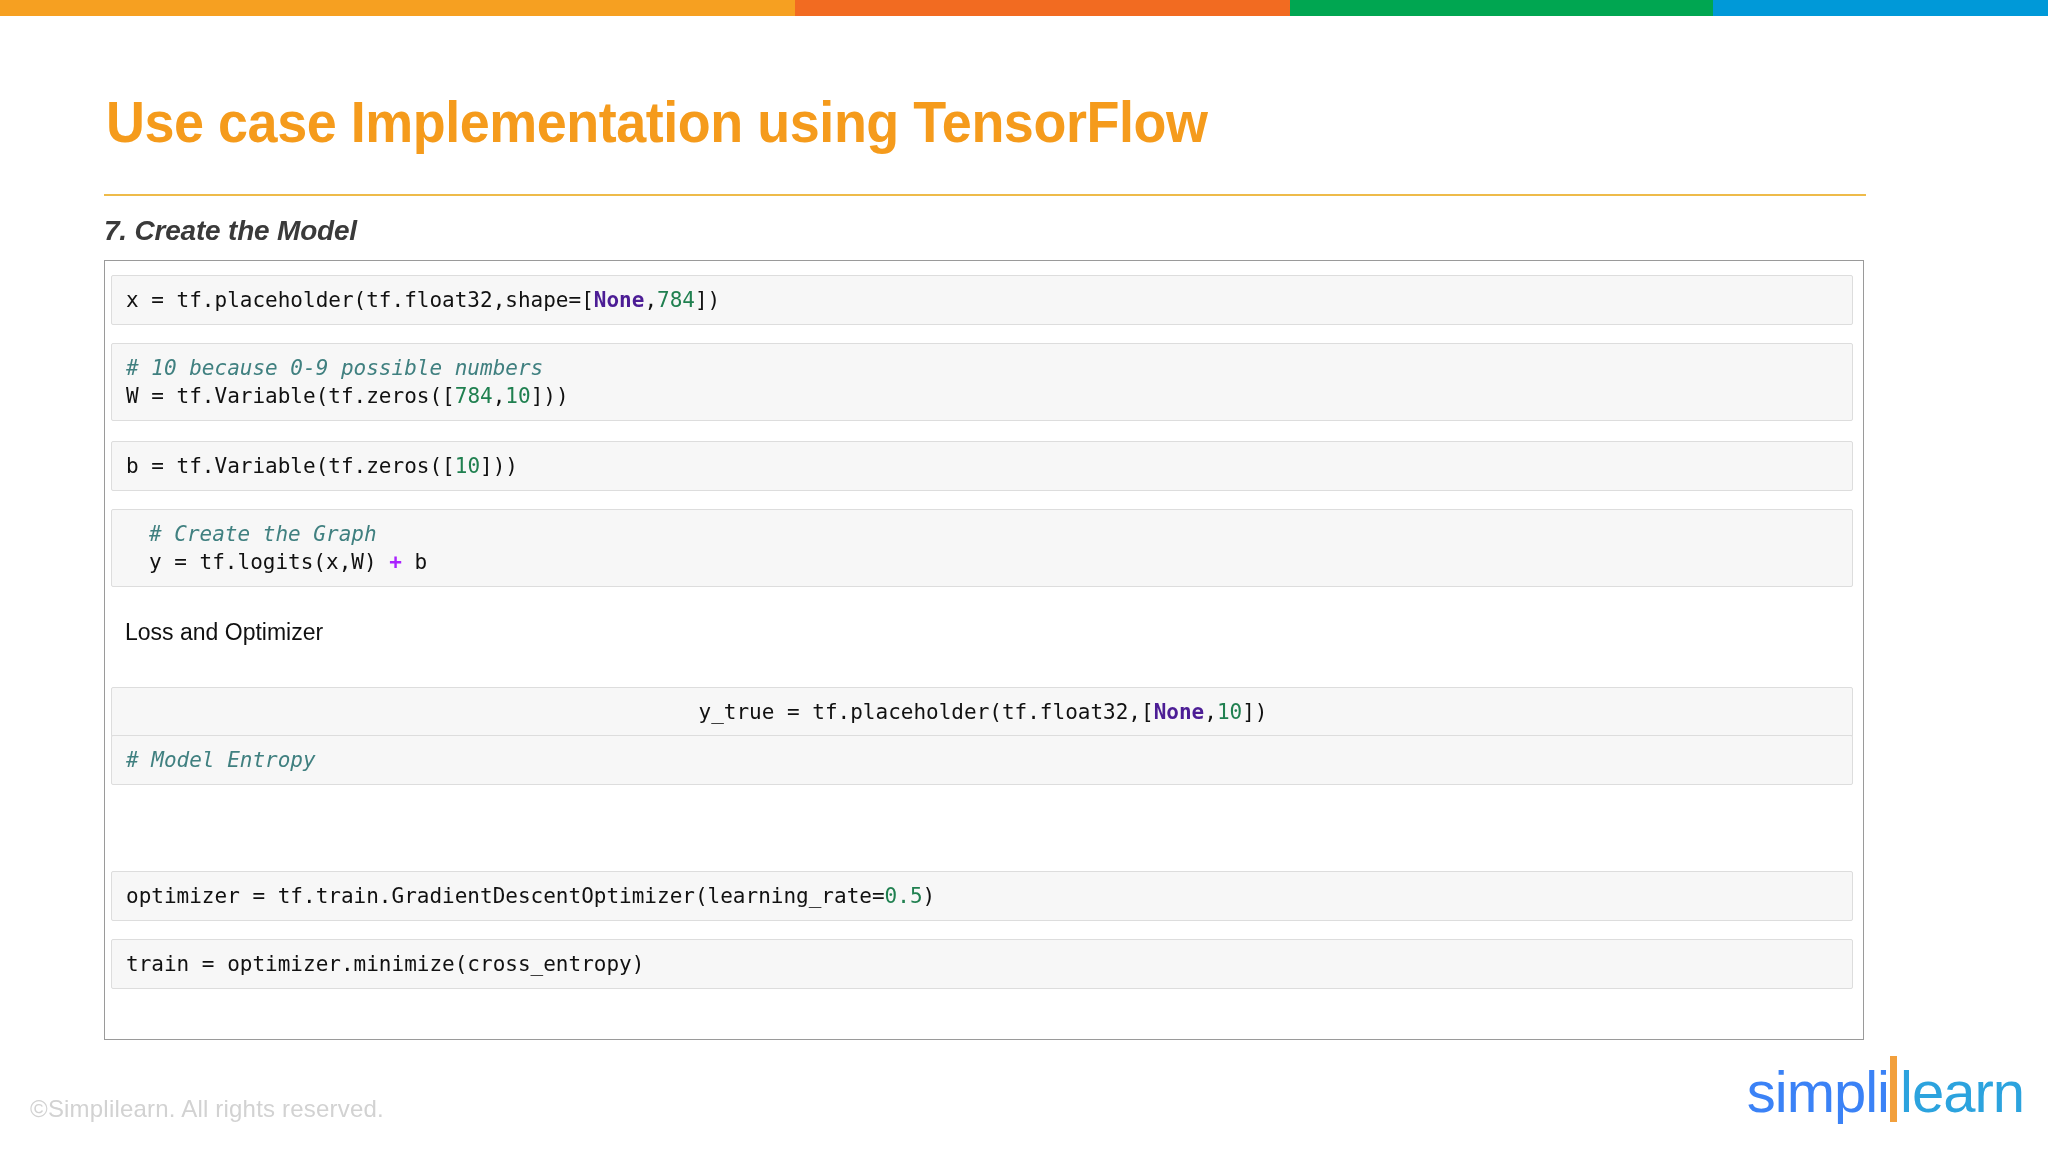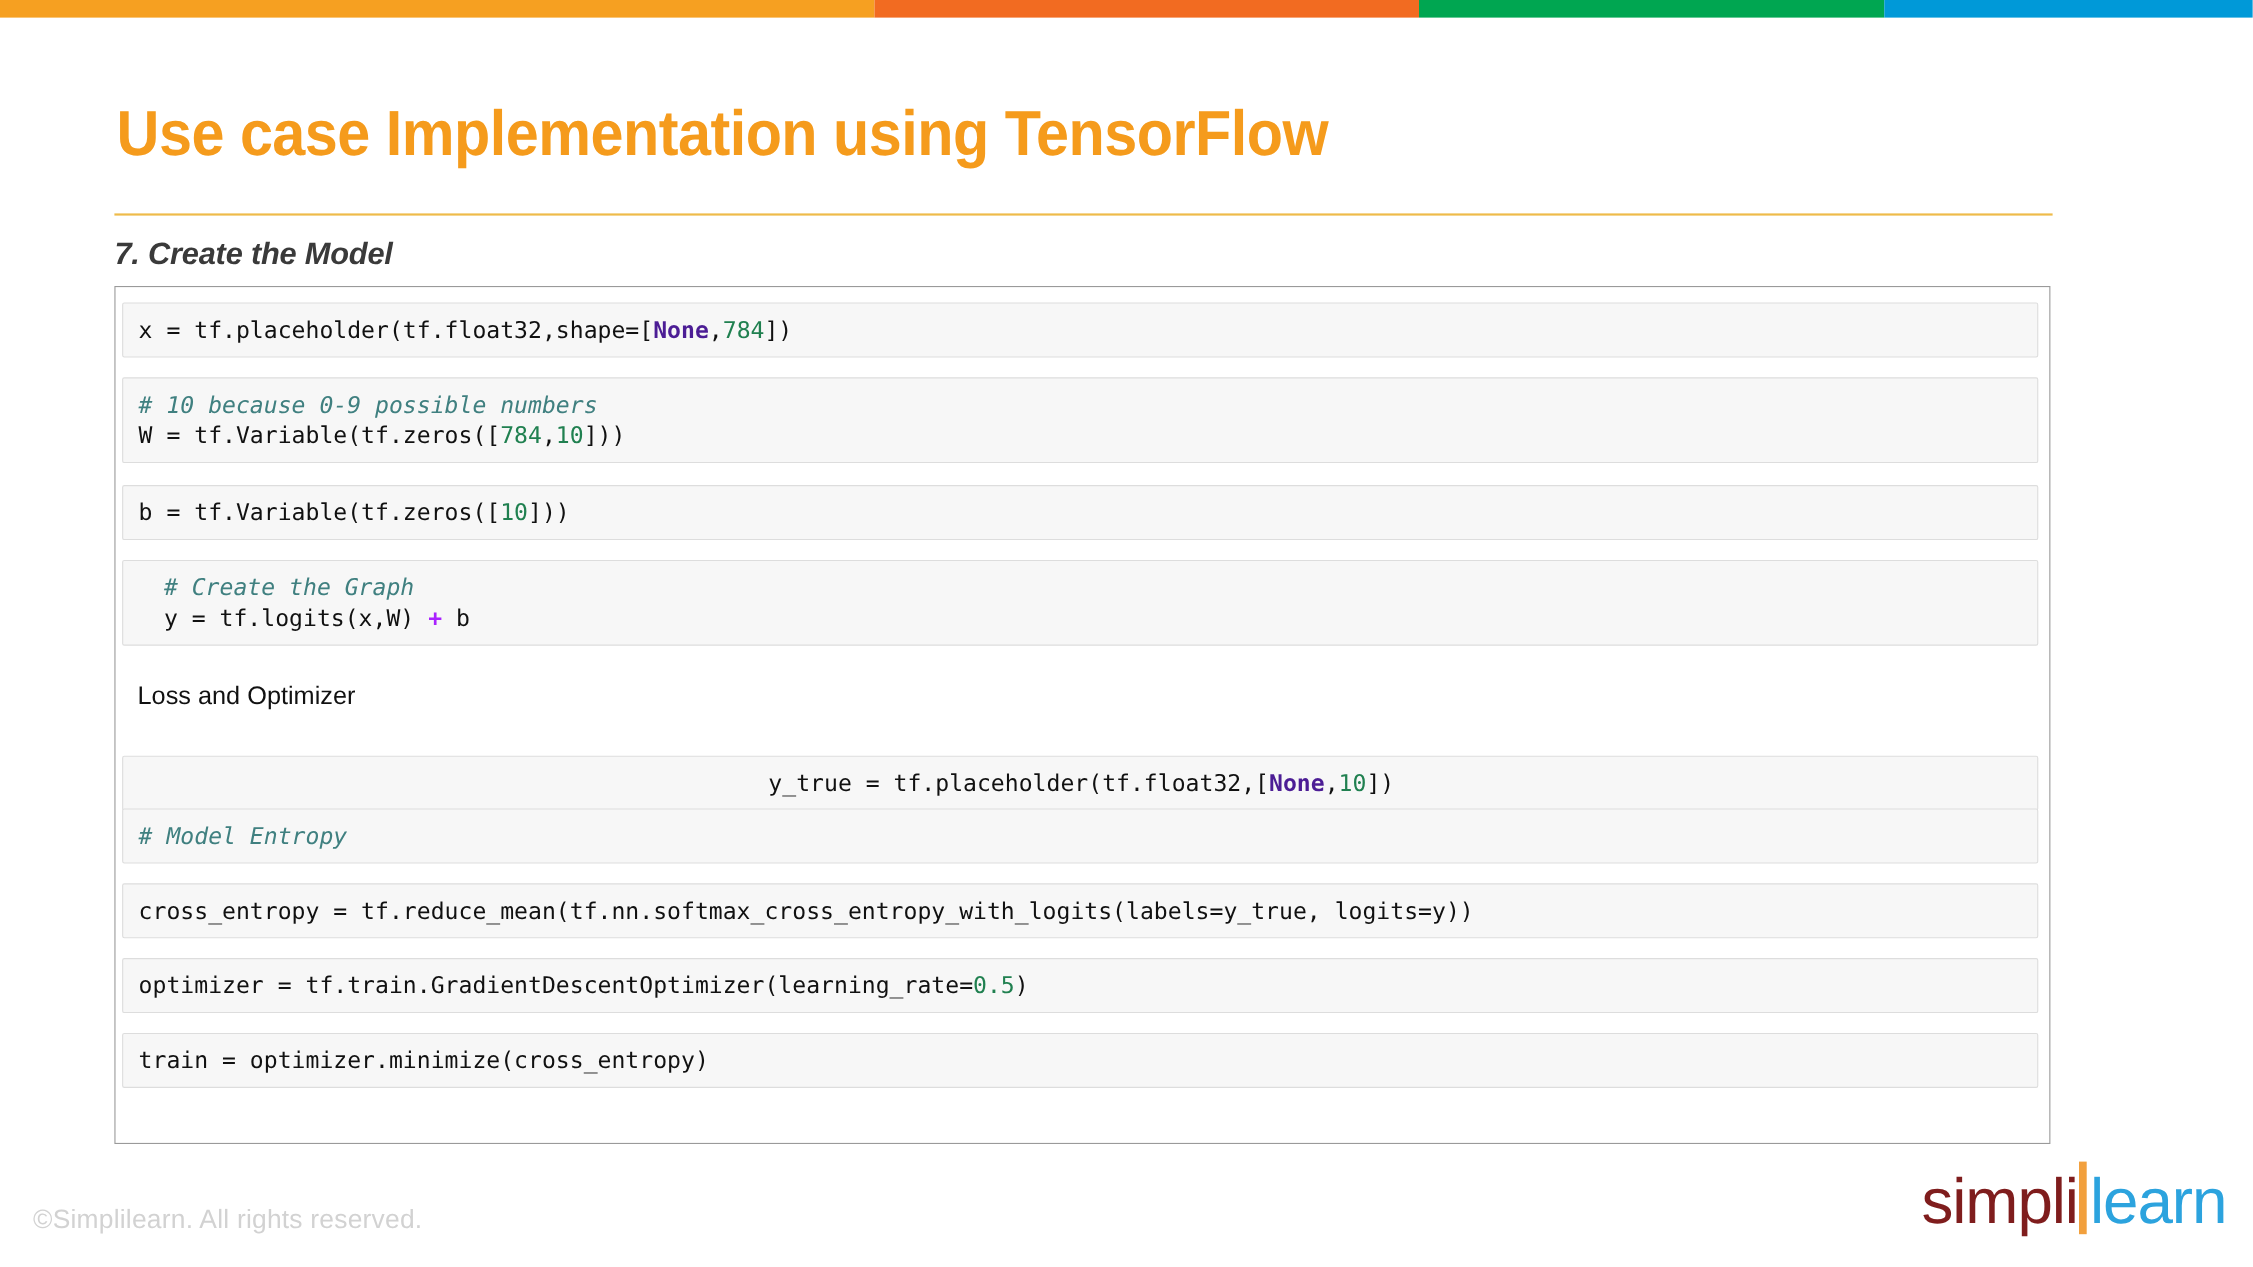--- a/index.html
+++ b/index.html
@@ -137,21 +137,21 @@
   #logo {
     position: absolute;
     right: 24px;
     top: 1046px;
     display: flex;
     align-items: baseline;
     font-size: 58px;
     letter-spacing: -1px;
     line-height: 1;
   }
-  #logo .logo-simpli { color: #7f1d1d; margin-left: 48px; }
+  #logo .logo-simpli { color: #3b82f6; margin-left: 48px; }
   #logo .logo-learn  { color: #2CA3DE; }
   #logo .logo-bar {
     display: inline-block;
     width: 7px;
     height: 66px;
     background: #F2A03D;
     margin: 0 3px 0 1px;
     position: relative;
     top: 10px;
   }
@@ -174,21 +174,20 @@
 
 <div id="notebook">
   <div class="cell-list" id="cell-list">
       <div class="code-cell" style="top: 14px;"><span class="code-line"><span class="tok-plain">x = tf.placeholder(tf.float32,shape=[</span><span class="tok-kw">None</span><span class="tok-plain">,</span><span class="tok-num">784</span><span class="tok-plain">])</span></span></div>
       <div class="code-cell" style="top: 82px;"><span class="code-line"><span class="tok-comment"># 10 because 0-9 possible numbers</span></span><span class="code-line"><span class="tok-plain">W = tf.Variable(tf.zeros([</span><span class="tok-num">784</span><span class="tok-plain">,</span><span class="tok-num">10</span><span class="tok-plain">]))</span></span></div>
       <div class="code-cell" style="top: 180px;"><span class="code-line"><span class="tok-plain">b = tf.Variable(tf.zeros([</span><span class="tok-num">10</span><span class="tok-plain">]))</span></span></div>
       <div class="code-cell" style="top: 248px; padding-left: 37px;"><span class="code-line"><span class="tok-comment"># Create the Graph</span></span><span class="code-line"><span class="tok-plain">y = tf.logits(x,W) </span><span class="tok-op">+</span><span class="tok-plain"> b</span></span></div>
       <div class="md-cell" style="top: 350px;"><span class="code-line"><span class="tok-plain">Loss and Optimizer</span></span></div>
       <div class="code-cell" style="top: 426px; text-align: center;"><span class="code-line"><span class="tok-plain">y_true = tf.placeholder(tf.float32,[</span><span class="tok-kw">None</span><span class="tok-plain">,</span><span class="tok-num">10</span><span class="tok-plain">])</span></span></div>
       <div class="code-cell" style="top: 474px;"><span class="code-line"><span class="tok-comment"># Model Entropy</span></span></div>
-      <div class="code-cell" style="top: 542px;"><span class="code-line"><span class="tok-plain">cross_entropy = tf.reduce_mean(tf.nn.softmax_cross_entropy_with_logits(labels=y_true, logits=y))</span></span></div>
       <div class="code-cell" style="top: 610px;"><span class="code-line"><span class="tok-plain">optimizer = tf.train.GradientDescentOptimizer(learning_rate=</span><span class="tok-num">0.5</span><span class="tok-plain">)</span></span></div>
       <div class="code-cell" style="top: 678px;"><span class="code-line"><span class="tok-plain">train = optimizer.minimize(cross_entropy)</span></span></div>
     </div>
 </div>
 
 <div id="copyright">©Simplilearn. All rights reserved.</div>
 
 <div id="logo">
   <span class="logo-simpli">simpli</span>
   <span class="logo-bar"></span>

